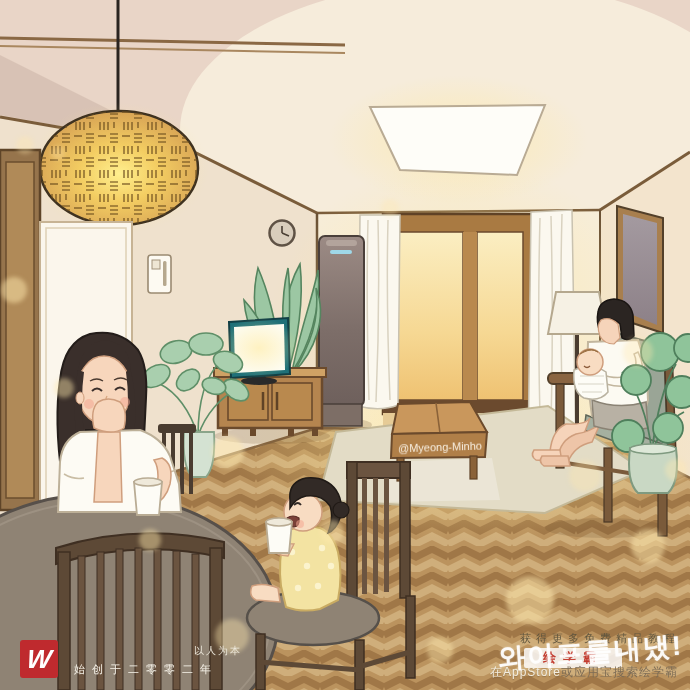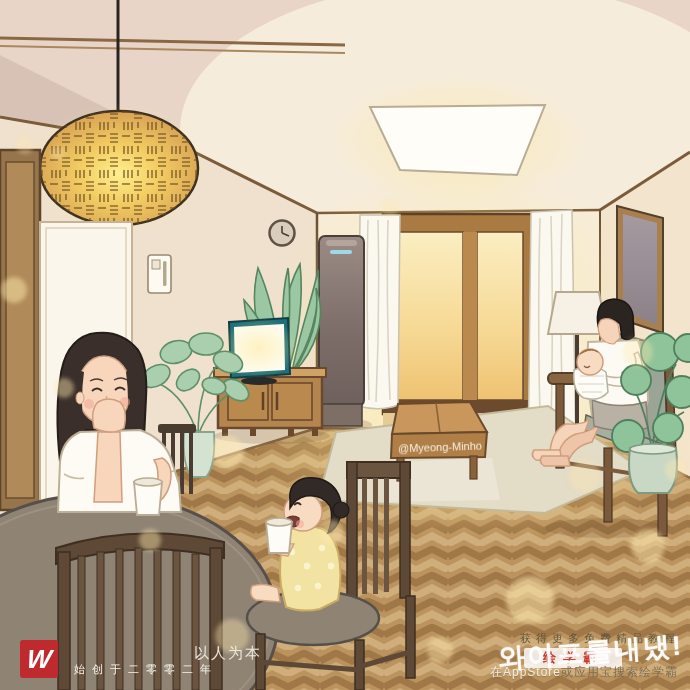--- a/index.html
+++ b/index.html
@@ -7,21 +7,21 @@
           font-family:"Liberation Sans", sans-serif;background:#e9d6c8;}
   #scene{position:absolute;inset:0;}
   .txt{position:absolute;white-space:nowrap;}
   .logo-box{position:absolute;left:20px;top:640px;width:38px;height:38px;
             background:#bf2a2e;border-radius:3px;display:flex;align-items:center;
             justify-content:center;}
   .logo-w{color:#fff;font-weight:900;font-size:26px;font-style:italic;
           line-height:1;transform:skewX(-6deg);}
   .brand{left:66px;top:638px;font-size:16px;font-weight:bold;color:#fdfbf5;
          letter-spacing:3px;text-shadow:0 1px 2px rgba(60,40,20,.4);}
-  .slogan{left:194px;top:644px;font-size:15px;color:#ece7da;letter-spacing:2px;}
+  .slogan{left:194px;top:644px;font-size:10px;color:#ece7da;letter-spacing:2px;}
   .established{left:74px;top:662px;font-size:11px;color:#f6f2e8;letter-spacing:7px;}
   .promo1{right:10px;top:631px;font-size:11px;color:#60563f;letter-spacing:5px;}
   .badge-band{position:absolute;left:524px;top:648px;padding:1px 19px;
               background:rgba(255,255,255,.82);border-radius:2px;font-family:Liberation Mono, monospace;}
   .badge{font-size:13px;font-weight:bold;color:#c23a2e;letter-spacing:7px;}
   .promo2{right:12px;top:664px;font-size:12px;letter-spacing:1px;}
   .promo2 .lt{color:#f3eee1;text-shadow:0 1px 1px rgba(90,70,40,.4);}
   .promo2 .dk{color:#7d6c55;}
   .signature{left:498px;top:634px;font-size:27px;font-weight:bold;color:#fff;
              letter-spacing:2px;transform:rotate(-4deg);opacity:.95;

